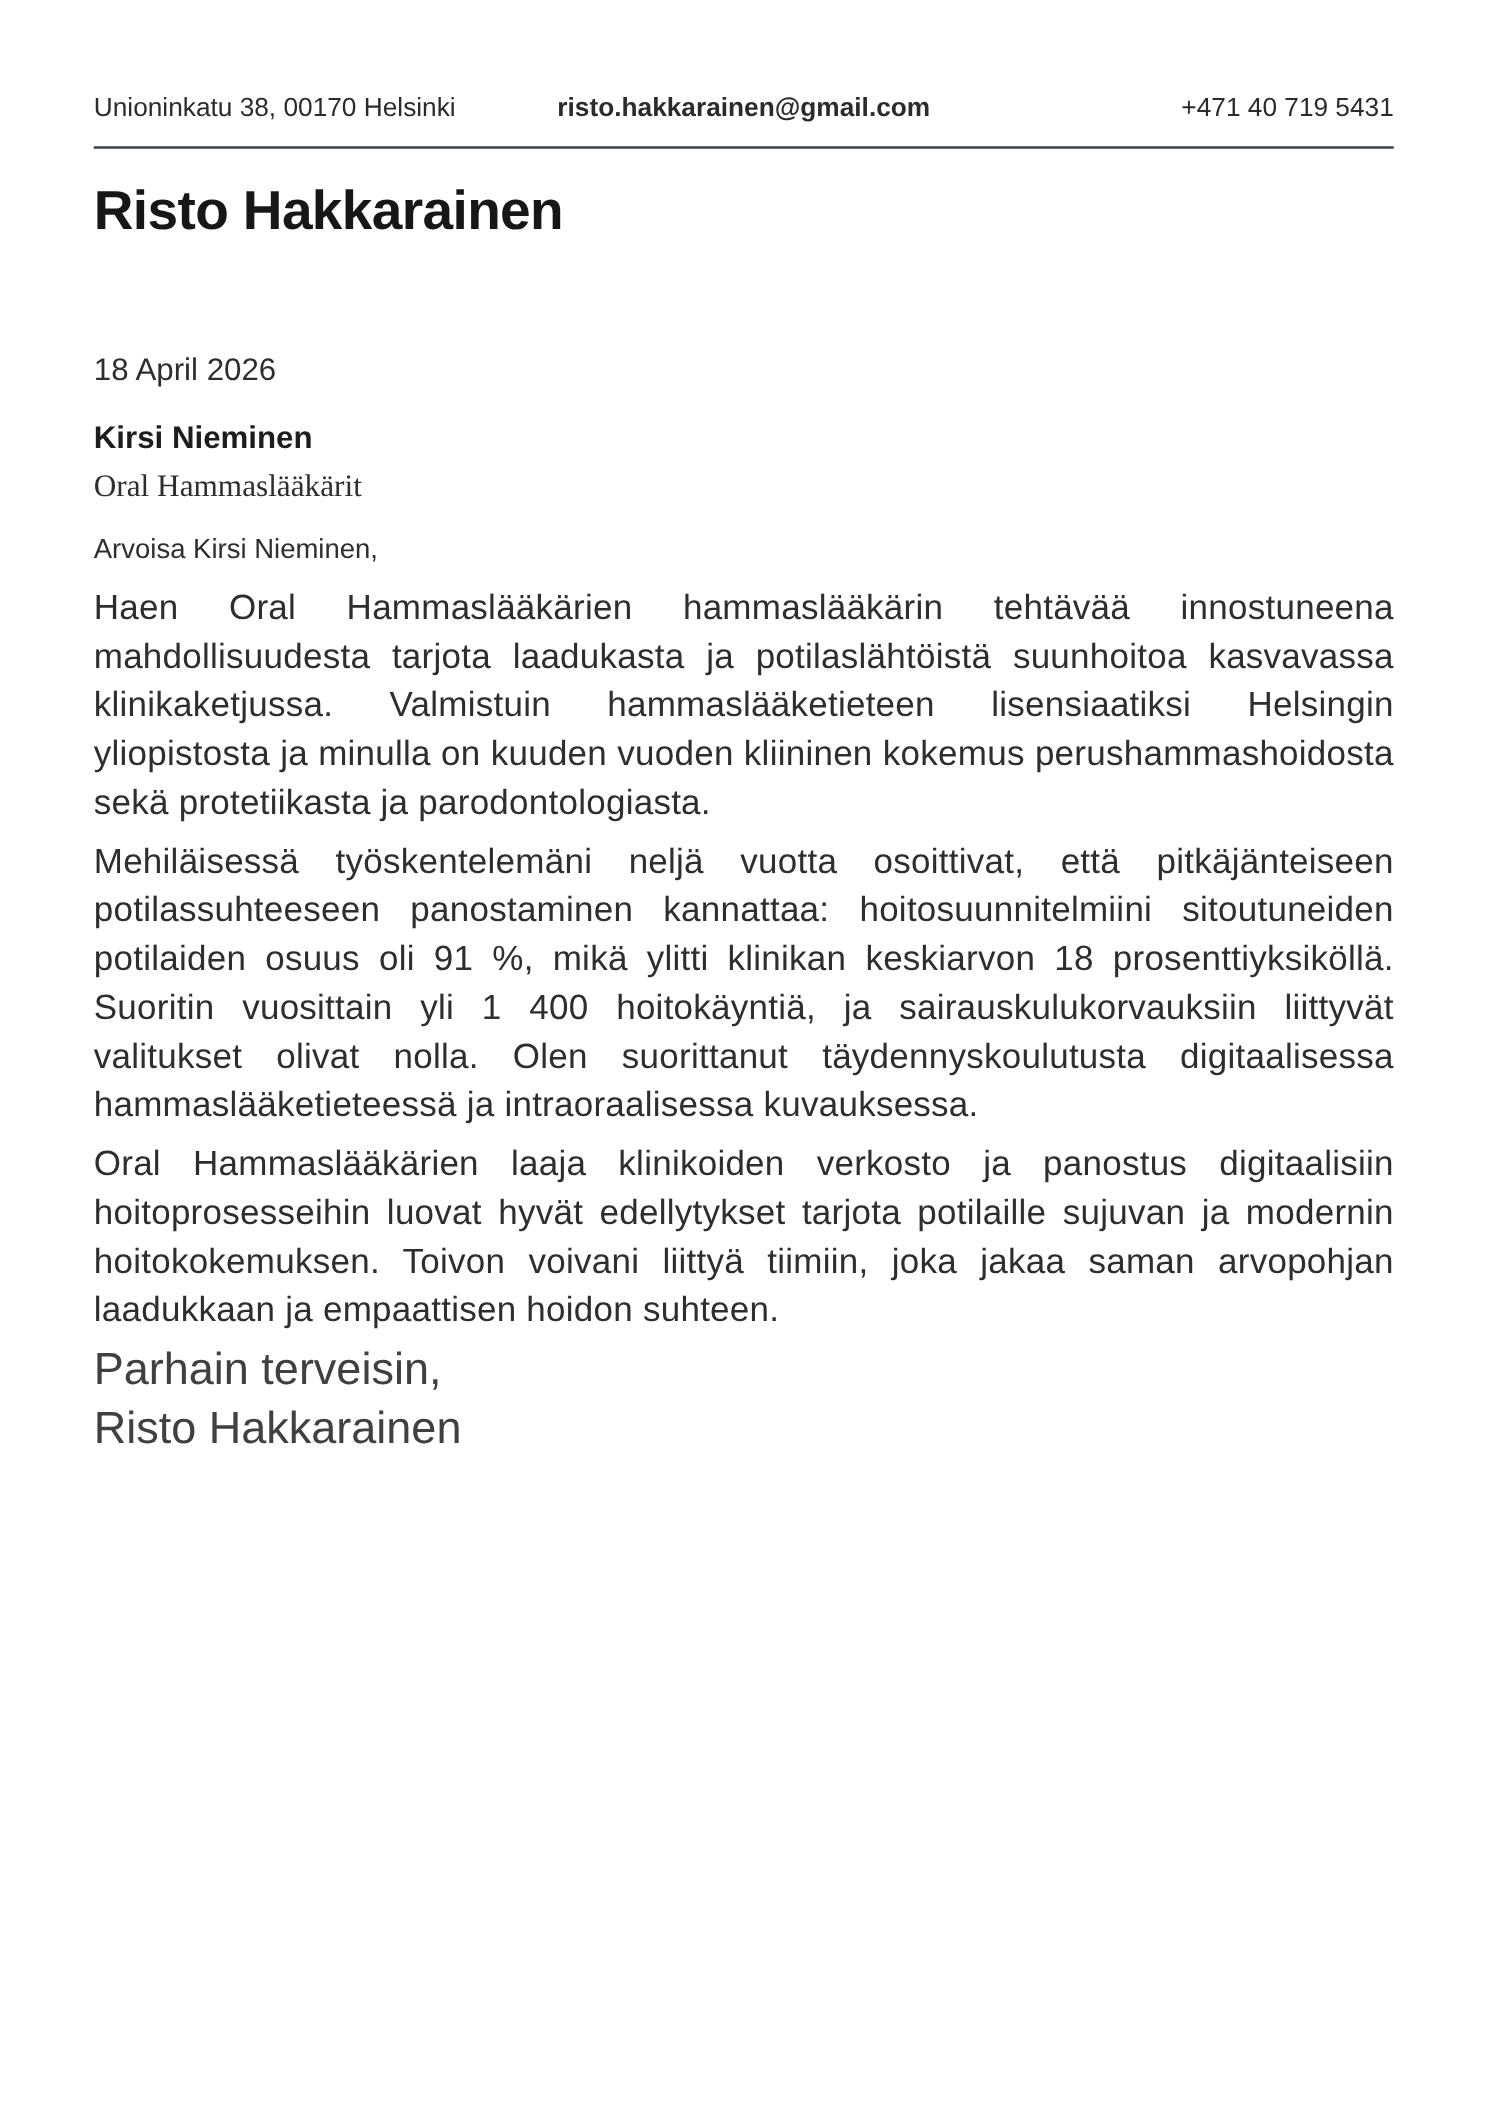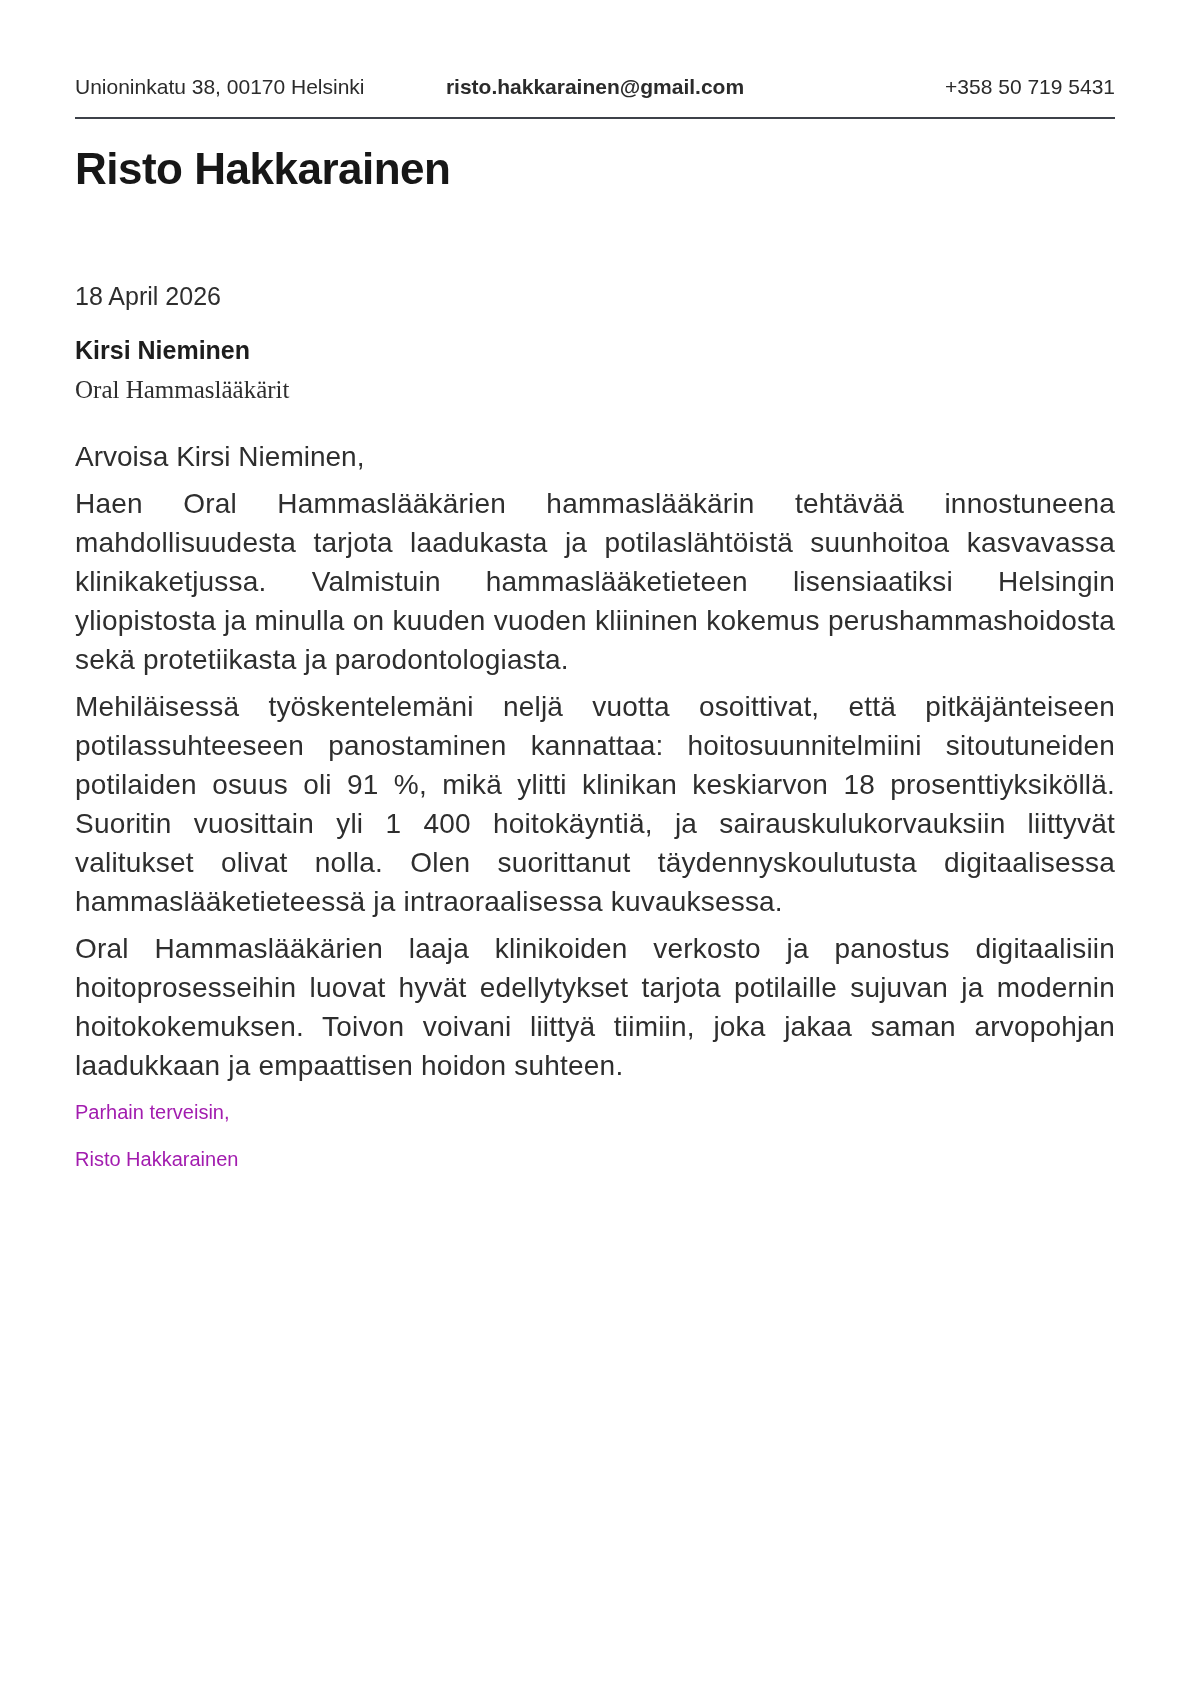--- a/index.html
+++ b/index.html
@@ -64,50 +64,50 @@
   }
   .recipient {
     margin-top: 15px;
     font-size: 25px;
     line-height: 39px;
   }
   .recipient .recipient-name { font-weight: 700; color: #1d1d1d; }
   .recipient .recipient-company { color: #2e2e2e; font-family: Liberation Serif, serif; }
   
   .salutation {
-    margin-top: 28px;
-    font-size: 28px;
+    margin-top: 10px;
+    font-size: 22px;
     line-height: 39px;
     color: #2e2e2e;
   }
   .body-paragraph {
     margin: 8px 0 0 0;
     font-size: 28px;
     line-height: 39px;
     letter-spacing: 0.2px;
     color: #2e2e2e;
     text-align: justify;
     text-justify: inter-word;
   }
   .closing, .signature {
     margin-top: 8px;
-    font-size: 20px;
+    font-size: 36px;
     line-height: 39px;
-    color: #a21caf;
+    color: #404040;
   }
 </style>
 </head>
 <body>
 
 <div class="page">
 
   <div class="contact-row">
     <span class="cell left">Unioninkatu 38, 00170 Helsinki</span>
     <span class="cell center">risto.hakkarainen@gmail.com</span>
-    <span class="cell right">+358 50 719 5431</span>
+    <span class="cell right">+471 40 719 5431</span>
   </div>
 
   <div class="rule"></div>
 
   <h1 class="name">Risto Hakkarainen</h1>
 
 
   <div class="date">18 April 2026</div>
 
   <div class="recipient">

